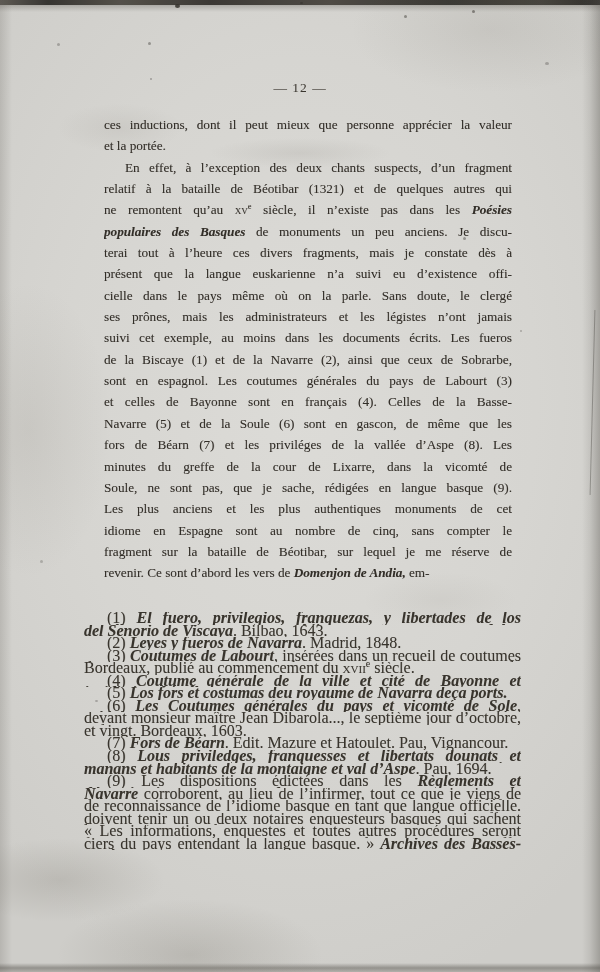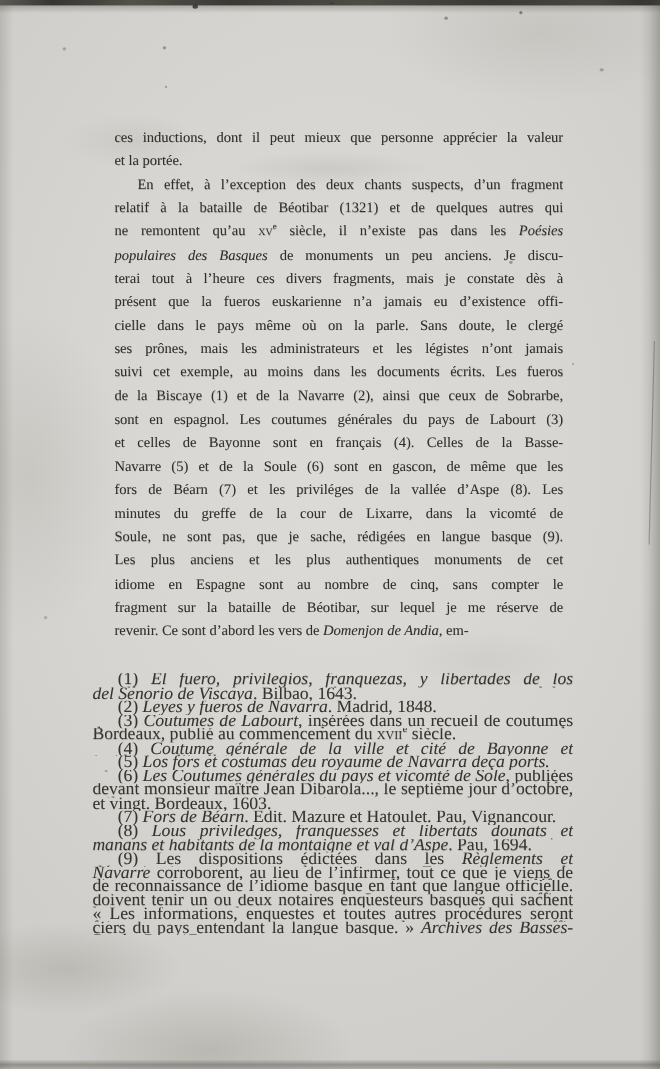--- a/index.html
+++ b/index.html
@@ -63,21 +63,21 @@
     position:absolute; left:84px; top:612px; width:437px;
     font-size:16px; line-height:12.55px; color:#38342d;
     text-shadow:0.3px 0.3px 0 rgba(50,45,38,0.22);
   }
   .tline { text-align:justify; text-align-last:justify; overflow:hidden; }
   .body-text .tline { height:21.35px; }
   .footnotes .tline { height:12.55px; }
   .tline.last { text-align-last:left; }
   .body-text .indent { text-indent:21px; }
   .footnotes .indent { text-indent:23px; }
-  .it  { font-style:italic; }
+  .it  { font-style:italic;font-weight:bold; }
   .sc  { font-variant:small-caps; }
   .sup { vertical-align:super; font-size:0.62em; line-height:0; }
 </style>
 </head>
 <body>
 
 <div class="page">
   <div class="edge-top"></div>
   <div class="edge-left"></div>
   <div class="edge-right"></div>
@@ -91,30 +91,31 @@
   <span class="dot" style="left:404px;top:15px;width:3px;height:3px;opacity:.45"></span>
   <span class="dot" style="left:148px;top:42px;width:3px;height:3px;opacity:.4"></span>
   <span class="dot" style="left:57px;top:43px;width:3px;height:3px;opacity:.3"></span>
   <span class="dot" style="left:150px;top:78px;width:2px;height:2px;opacity:.35"></span>
   <span class="dot" style="left:463px;top:237px;width:3px;height:3px;opacity:.4"></span>
   <span class="dot" style="left:545px;top:62px;width:4px;height:3px;opacity:.3"></span>
   <span class="dot" style="left:520px;top:330px;width:2px;height:2px;opacity:.3"></span>
   <span class="dot" style="left:95px;top:700px;width:3px;height:2px;opacity:.3"></span>
   <span class="dot" style="left:40px;top:560px;width:3px;height:3px;opacity:.25"></span>
 
+  <div class="page-number">— 12 —</div>
 
   <div class="body-text" id="body-text">
       <div class="tline"><span>ces inductions, dont il peut mieux que personne apprécier la valeur</span></div>
       <div class="tline last"><span>et la portée.</span></div>
       <div class="tline indent"><span>En effet, à l’exception des deux chants suspects, d’un fragment</span></div>
       <div class="tline"><span>relatif à la bataille de Béotibar (1321) et de quelques autres qui</span></div>
       <div class="tline"><span>ne remontent qu’au </span><span class="sc">xv</span><span class="sup">e</span><span> siècle, il n’existe pas dans les </span><span class="it">Poésies</span></div>
       <div class="tline"><span class="it">populaires des Basques</span><span> de monuments un peu anciens. Je discu-</span></div>
       <div class="tline"><span>terai tout à l’heure ces divers fragments, mais je constate dès à</span></div>
-      <div class="tline"><span>présent que la fueros euskarienne n’a jamais eu d’existence offi-</span></div>
+      <div class="tline"><span>présent que la langue euskarienne n’a suivi eu d’existence offi-</span></div>
       <div class="tline"><span>cielle dans le pays même où on la parle. Sans doute, le clergé</span></div>
       <div class="tline"><span>ses prônes, mais les administrateurs et les légistes n’ont jamais</span></div>
       <div class="tline"><span>suivi cet exemple, au moins dans les documents écrits. Les fueros</span></div>
       <div class="tline"><span>de la Biscaye (1) et de la Navarre (2), ainsi que ceux de Sobrarbe,</span></div>
       <div class="tline"><span>sont en espagnol. Les coutumes générales du pays de Labourt (3)</span></div>
       <div class="tline"><span>et celles de Bayonne sont en français (4). Celles de la Basse-</span></div>
       <div class="tline"><span>Navarre (5) et de la Soule (6) sont en gascon, de même que les</span></div>
       <div class="tline"><span>fors de Béarn (7) et les priviléges de la vallée d’Aspe (8). Les</span></div>
       <div class="tline"><span>minutes du greffe de la cour de Lixarre, dans la vicomté de</span></div>
       <div class="tline"><span>Soule, ne sont pas, que je sache, rédigées en langue basque (9).</span></div>

